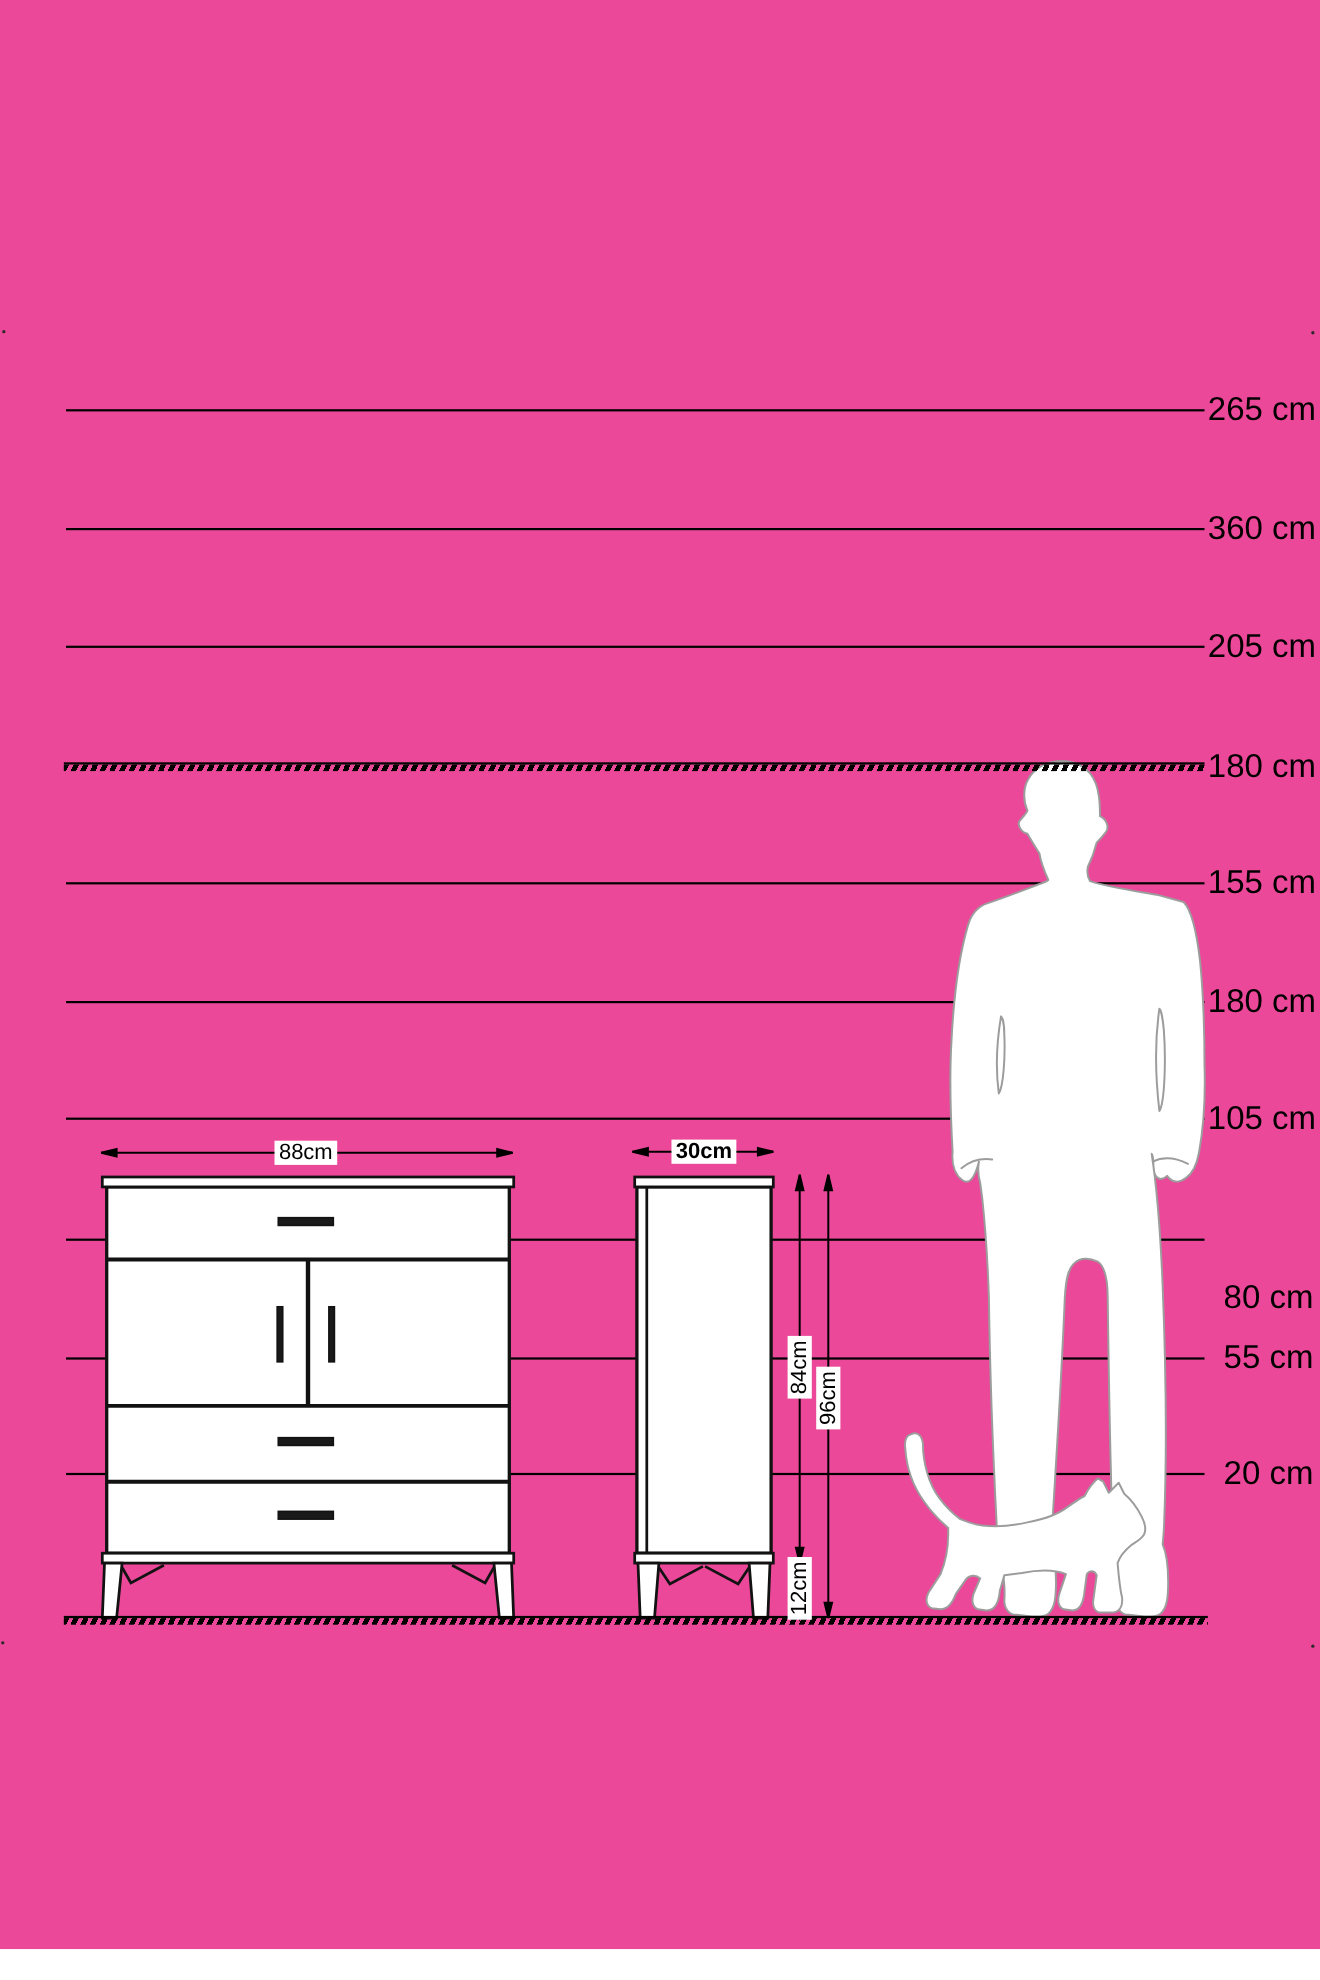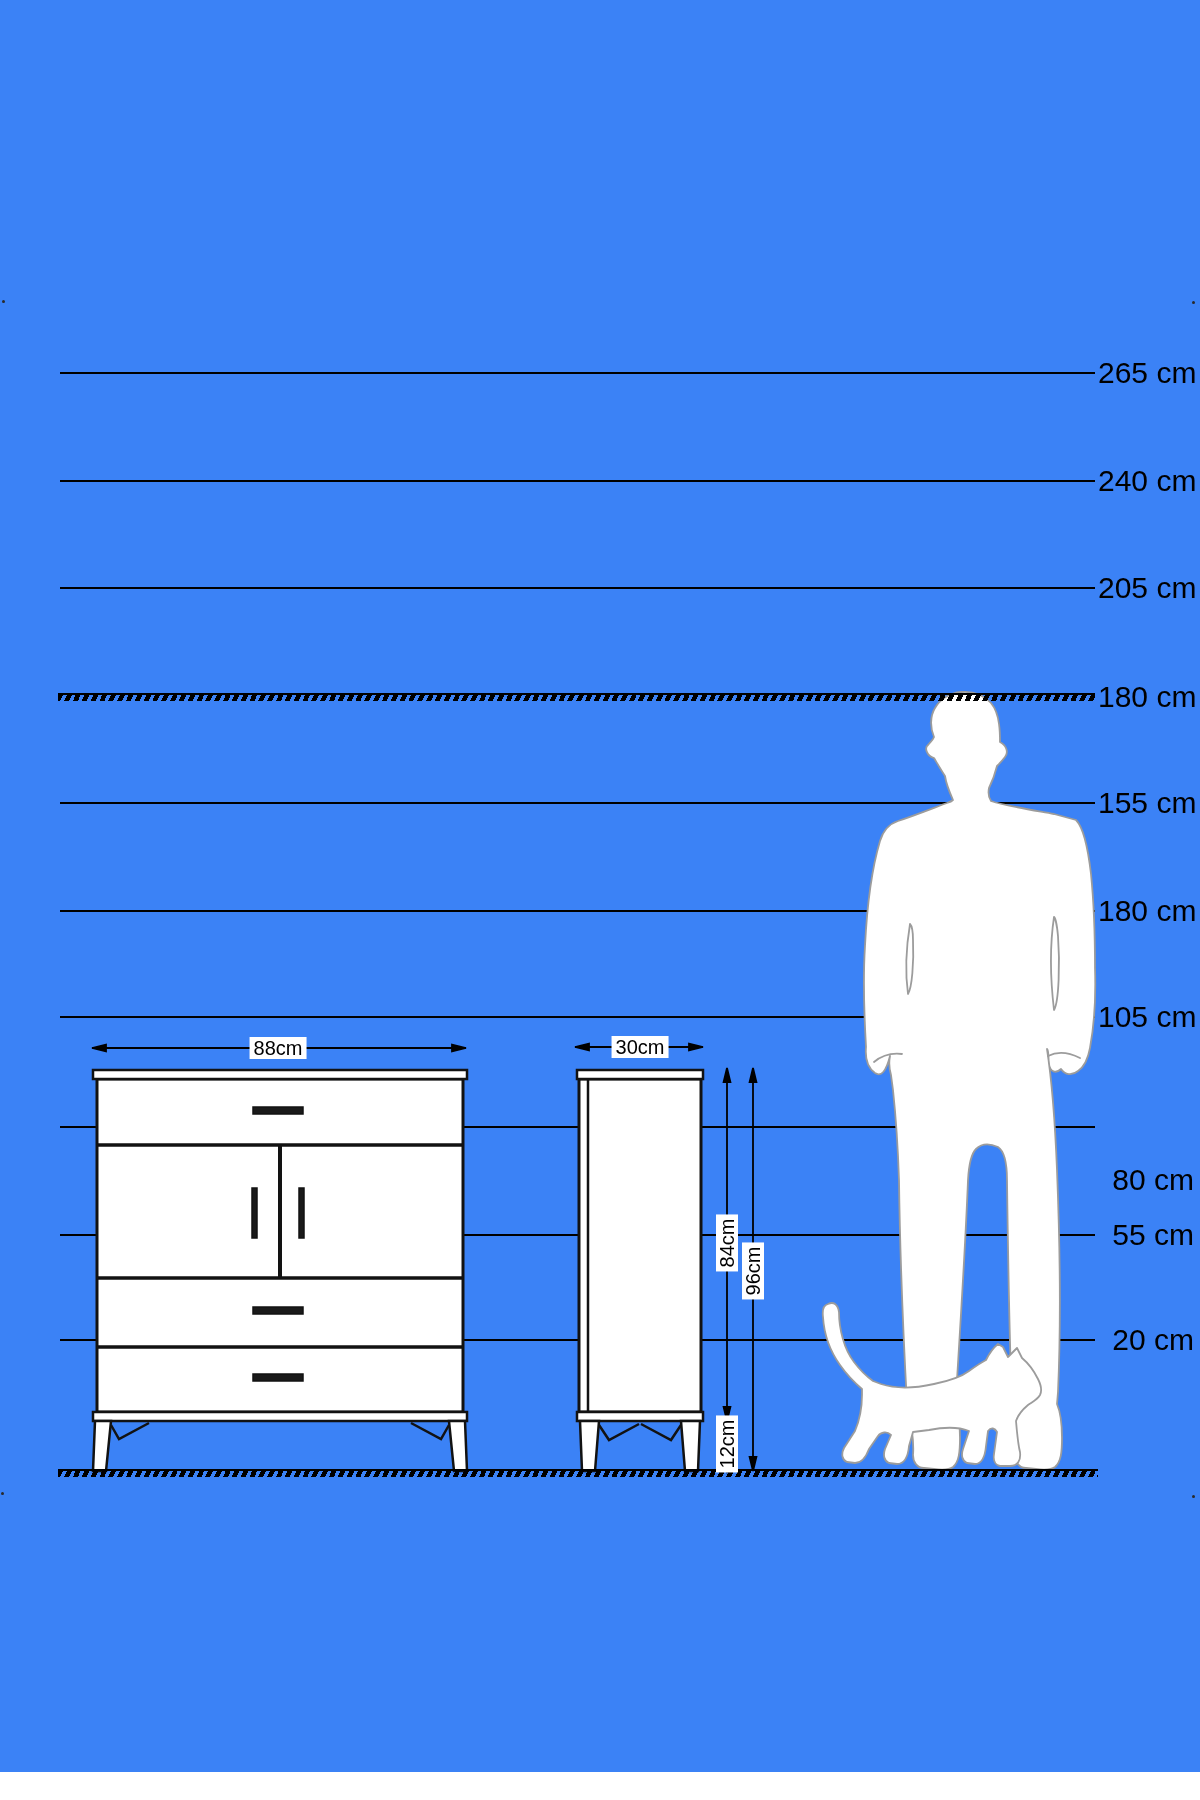--- a/index.html
+++ b/index.html
@@ -1,16 +1,16 @@
 <!DOCTYPE html>
 <html><head>
 <meta charset="utf-8">
 <style>
   html,body{margin:0;padding:0;background:#fff;}
-  #stage{position:relative;width:1200px;height:1772px;background:#3b82f6;overflow:hidden;
+  #stage{position:relative;width:1200px;height:1772px;background:#ec4899;overflow:hidden;
          font-family:"Liberation Sans", sans-serif;color:#000;}
   .hline{position:absolute;left:60px;width:1035px;height:2px;background:#000;}
   .hatchline{position:absolute;height:6px;border-top:2px solid #000;
      background:repeating-linear-gradient(115deg,#000 0 4.5px,rgba(0,0,0,0) 4.5px 8px);}
   .hlabel{position:absolute;left:1098px;width:96px;text-align:right;
      font-size:30px;line-height:34px;white-space:nowrap;}
   .dim{position:absolute;font-size:20px;line-height:22px;background:#fff;
      padding:0 4px;white-space:nowrap;transform:translate(-50%,-50%);}
   .dim.v{transform:translate(-50%,-50%) rotate(-90deg);}
   svg{position:absolute;left:0;top:0;}
@@ -25,21 +25,21 @@
   <div class="hline" style="top:480px"></div>
   <div class="hline" style="top:587px"></div>
   <div class="hline" style="top:802px"></div>
   <div class="hline" style="top:910px"></div>
   <div class="hline" style="top:1016px"></div>
   <div class="hline" style="top:1126px"></div>
   <div class="hline" style="top:1234px"></div>
   <div class="hline" style="top:1339px"></div>
 
   <div class="hlabel" style="top:356px">265 cm</div>
-  <div class="hlabel" style="top:464px">240 cm</div>
+  <div class="hlabel" style="top:464px">360 cm</div>
   <div class="hlabel" style="top:571px">205 cm</div>
   <div class="hlabel" style="top:680px">180 cm</div>
   <div class="hlabel" style="top:786px">155 cm</div>
   <div class="hlabel" style="top:894px">180 cm</div>
   <div class="hlabel" style="top:1000px">105 cm</div>
   <div class="hlabel" style="top:1163px">80 cm</div>
   <div class="hlabel" style="top:1218px">55 cm</div>
   <div class="hlabel" style="top:1323px">20 cm</div>
 
   <svg width="1200" height="1800" viewBox="0 0 1200 1800">
@@ -161,21 +161,21 @@
         C860,1419 862,1407 862,1395 L862,1389
         C855,1383 847,1375 840,1365 C830,1351 824,1333 823,1317
         C822,1309 824,1305 828,1304 Z"></path>
     </g>
   </svg>
 
   <div class="hatchline" style="left:58px;top:693px;width:1037px;"></div>
   <div class="hatchline" style="left:58px;top:1469px;width:1040px;"></div>
 
   <span class="dim" style="left:278px;top:1048px;">88cm</span>
-  <span class="dim" style="left:640px;top:1047px;">30cm</span>
+  <span class="dim" style="left:640px;top:1047px;font-weight:bold;">30cm</span>
   <span class="dim v" style="left:727px;top:1243px;">84cm</span>
   <span class="dim v" style="left:753px;top:1271px;">96cm</span>
   <span class="dim v" style="left:727px;top:1444px;">12cm</span>
 
   <div class="speck" style="left:2px;top:300px;"></div>
   <div class="speck" style="left:1192px;top:301px;"></div>
   <div class="speck" style="left:1px;top:1492px;"></div>
   <div class="speck" style="left:1192px;top:1495px;"></div>
 </div>
 

